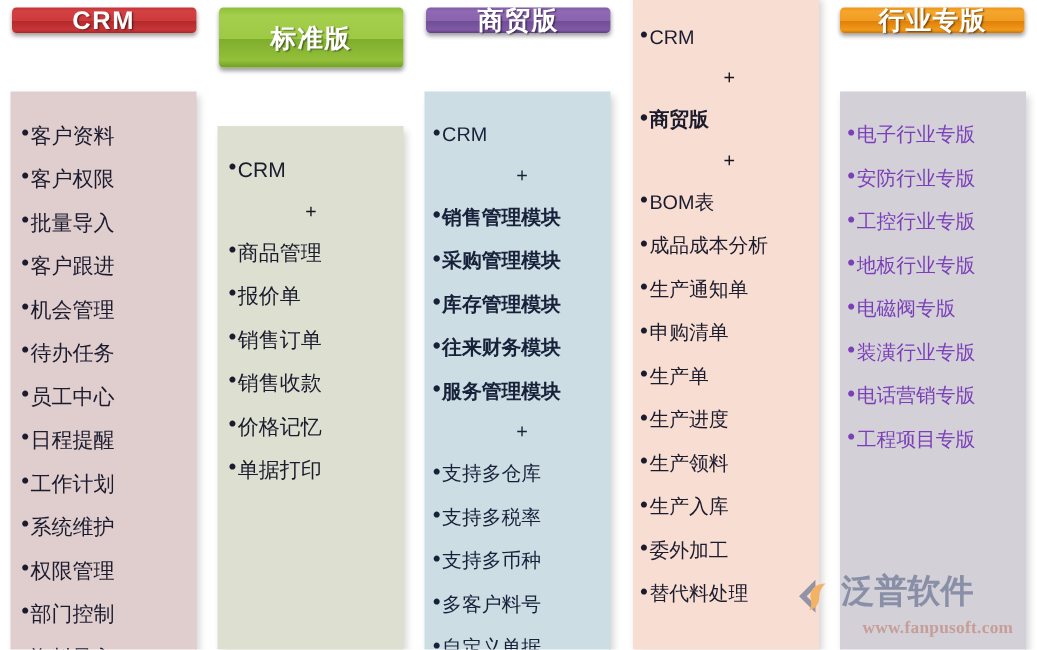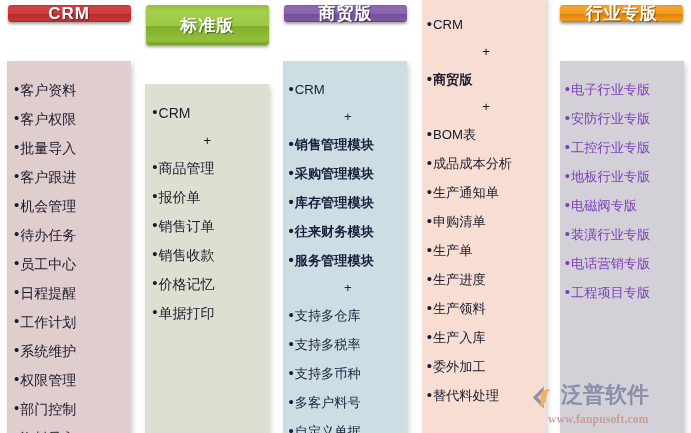--- a/index.html
+++ b/index.html
@@ -155,21 +155,21 @@
     color: #6e7796;
     letter-spacing: 0px;
     line-height: 1;
     font-family: "DejaVu Sans", "Liberation Sans", sans-serif;
   }
   #watermark .wm-url {
     font-size: 11.5px;
     font-weight: bold;
     color: #c28a7f;
     letter-spacing: 0.2px;
-    margin-left: 17px;
+    margin-left: 44px;
     line-height: 1;
     font-family: "Liberation Serif", "DejaVu Serif", serif;
   }
 </style>
 </head>
 <body>
 
 <div id="board">
 
   <div class="column crm">

